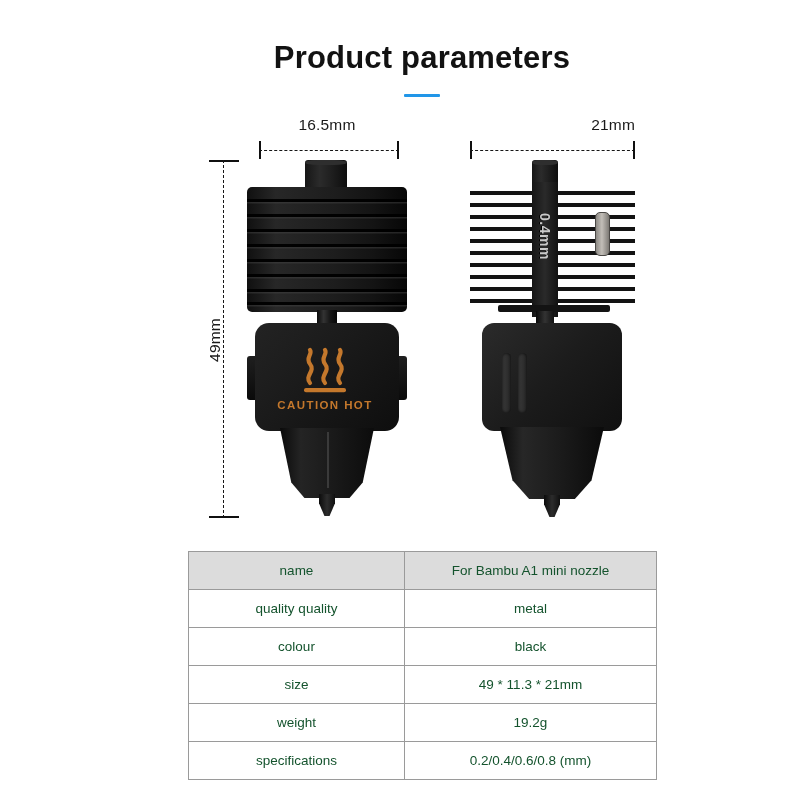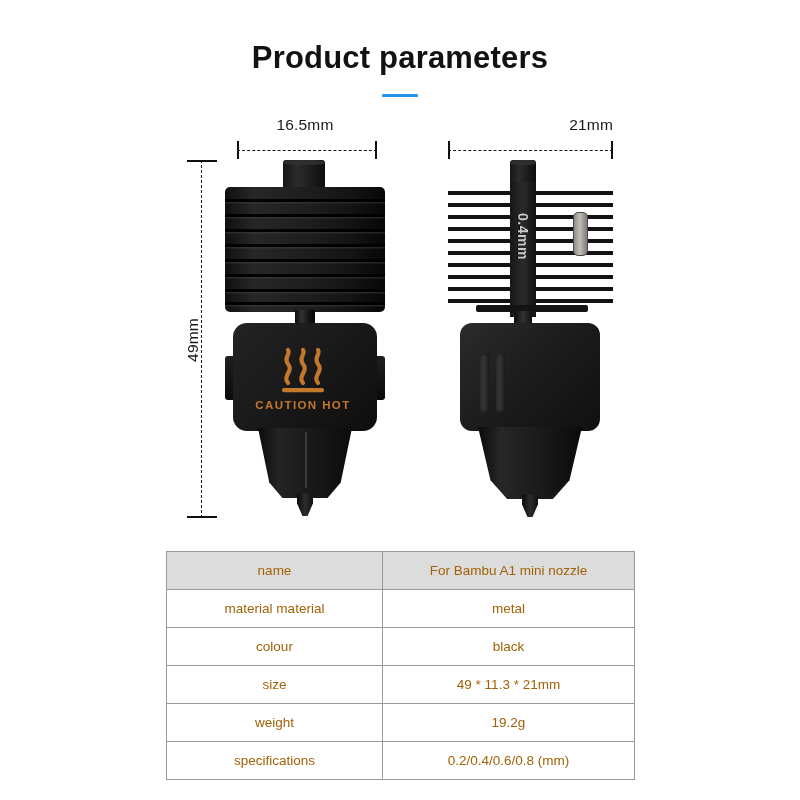--- a/index.html
+++ b/index.html
@@ -15,20 +15,21 @@
     overflow: hidden;
     font-family: "Liberation Sans", sans-serif;
     color: #111111;
     -webkit-font-smoothing: antialiased;
   }
 
   .page {
     position: absolute;
     inset: 0;
     background: #ffffff;
+    margin-left: 22px;
   }
 
   
   .title-block {
     position: absolute;
     top: 38px;
     left: 0;
     width: 800px;
     text-align: center;
   }
@@ -343,21 +344,21 @@
     width: 100%;
     border-collapse: collapse;
     table-layout: fixed;
   }
   table.spec td {
     border: 1px solid #9a9a9a;
     height: 37px;
     text-align: center;
     vertical-align: middle;
     font-size: 13.5px;
-    color: #a16207;
+    color: #14532d;
     padding: 0 6px;
   }
   table.spec td.key { width: 203px; }
   table.spec tr.head td {
     background: #dcdcdc;
   }
 </style>
 </head>
 <body>
 
@@ -463,21 +464,21 @@
   </div>
 
   <div class="spec-table-wrap">
     <table class="spec">
       <tbody>
         <tr class="head">
           <td class="key">name</td>
           <td class="val">For Bambu A1 mini nozzle</td>
         </tr>
         <tr>
-          <td class="key">material material</td>
+          <td class="key">quality quality</td>
           <td class="val">metal</td>
         </tr>
         <tr>
           <td class="key">colour</td>
           <td class="val">black</td>
         </tr>
         <tr>
           <td class="key">size</td>
           <td class="val">49 * 11.3 * 21mm</td>
         </tr>

